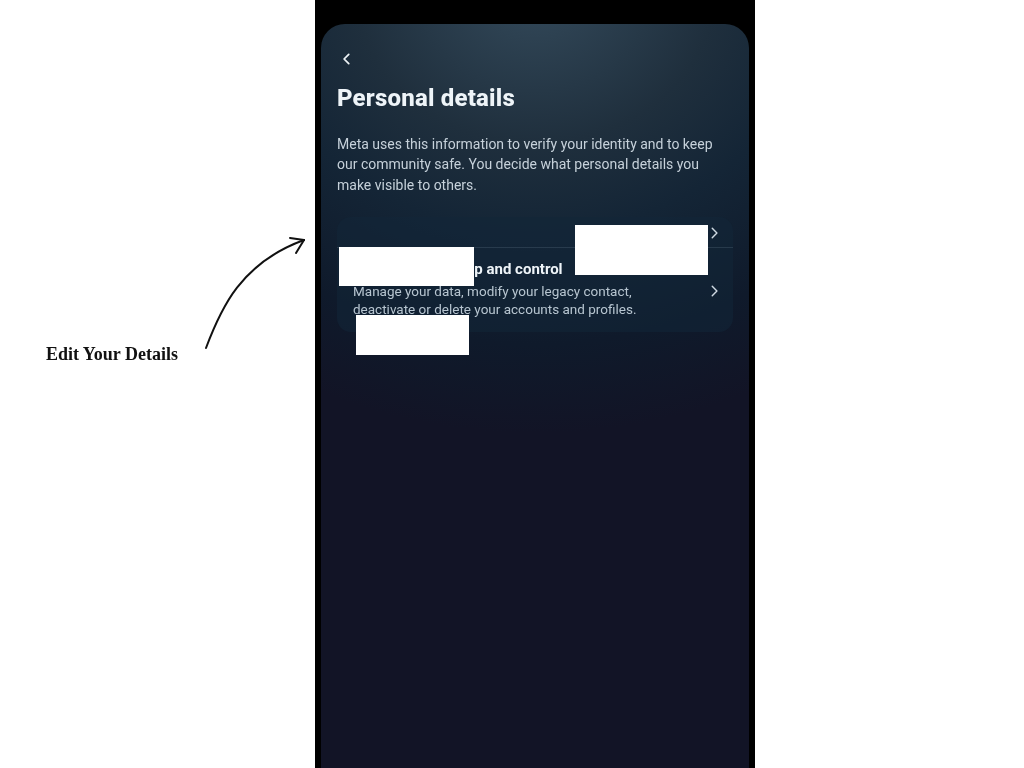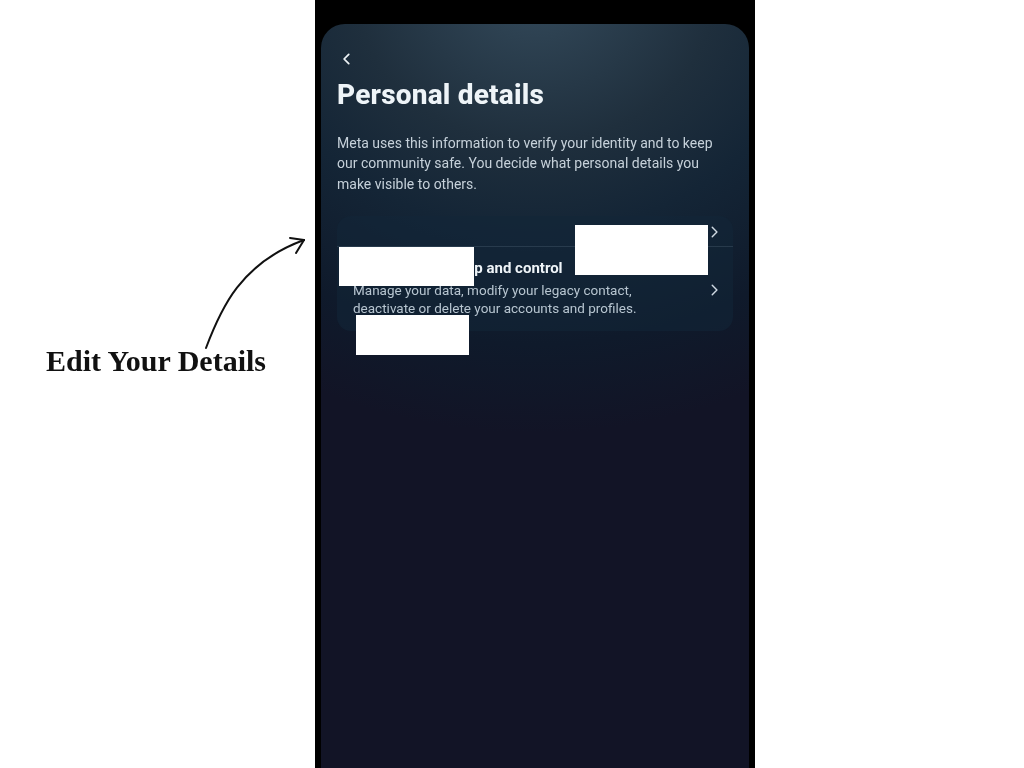--- a/index.html
+++ b/index.html
@@ -35,22 +35,22 @@
     background: radial-gradient(ellipse 120% 60% at 50% -5%, #344a5b 0%, #1f2f3d 35%, #142536 55%, #0f1a2b 80%, #121426 100%);
     padding: 18px 16px 0 16px;
     color: #e6eef3;
   }
 
   .back-row { height: 34px; display: flex; align-items: center; }
   .back-icon { width: 20px; height: 20px; display: inline-flex; align-items: center; justify-content: center; color: #eef3f6; }
   .back-icon svg { width: 14px; height: 14px; stroke: currentColor; }
 
   .page-title {
-    margin-top: 2px;
-    font-size: 28px;
+    margin-top: 8px;
+    font-size: 24px;
     font-weight: 800;
     letter-spacing: 0.2px;
     color: #eef4f8;
   }
   .page-desc {
     margin-top: 22px;
     font-size: 14px;
     line-height: 1.45;
     color: #c6d1da;
   }
@@ -78,21 +78,21 @@
 
   
   .redact { position: absolute; background: #ffffff; }
   
   .r1 { left: 24px;  top: 247px; width: 135px; height: 39px; }
   .r2 { left: 260px; top: 225px; width: 133px; height: 50px; }
   .r3 { left: 41px;  top: 315px; width: 113px; height: 40px; }
 
   
   .annotation-text {
-    position: absolute; left: 46px; top: 344px; font-size: 30px; font-weight: 600; color: #111; font-family: Georgia, "Times New Roman", serif;
+    position: absolute; left: 46px; top: 344px; font-size: 18px; font-weight: 600; color: #111; font-family: Georgia, "Times New Roman", serif;
   }
   .annotation-arrow {
     position: absolute; left: 186px; top: 218px; width: 140px; height: 140px;
   }
   .annotation-arrow svg { width: 100%; height: 100%; }
 </style>
 </head>
 <body>
 
 <div class="stage">

